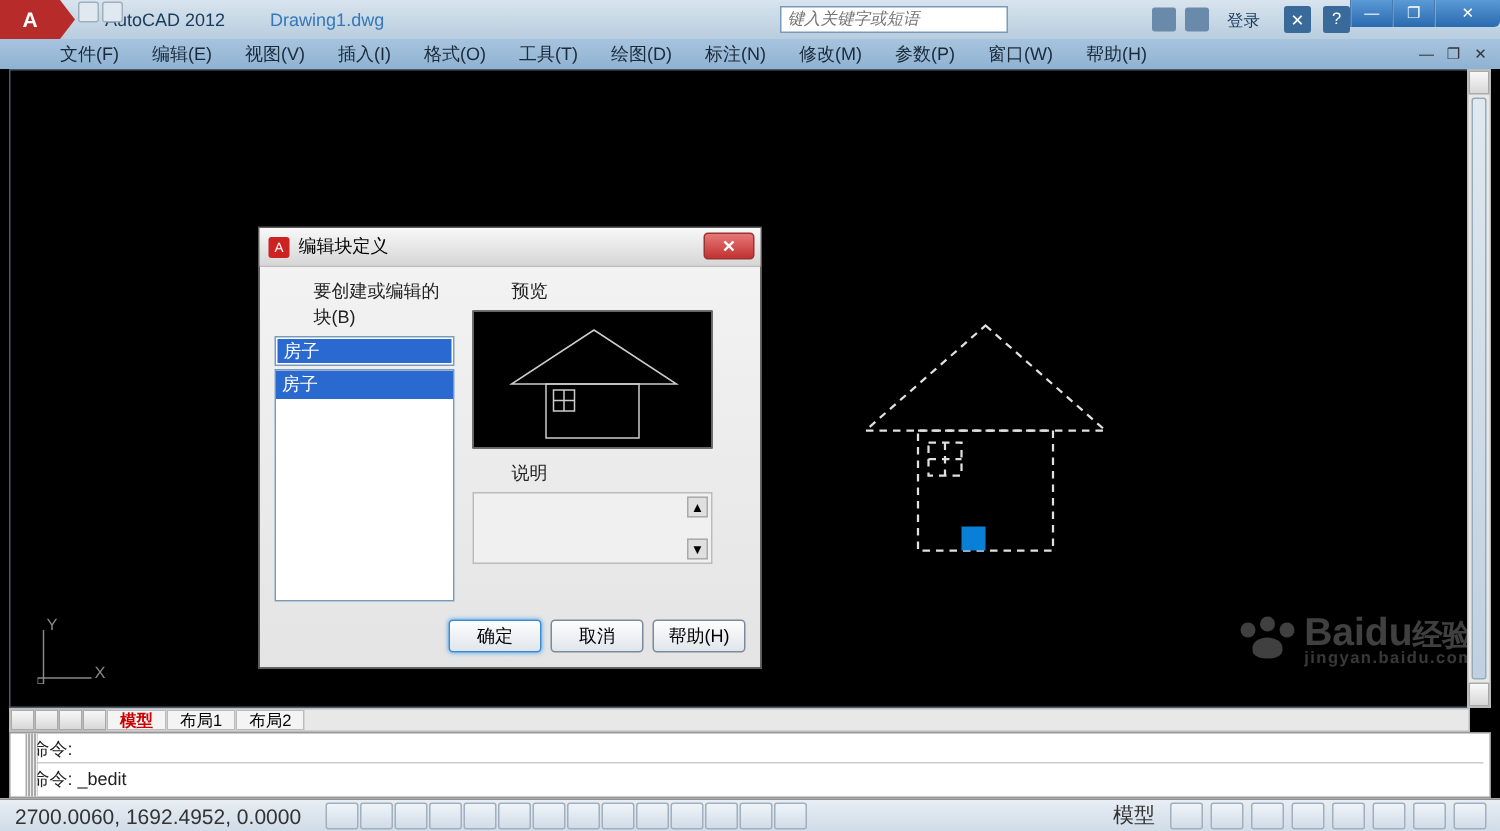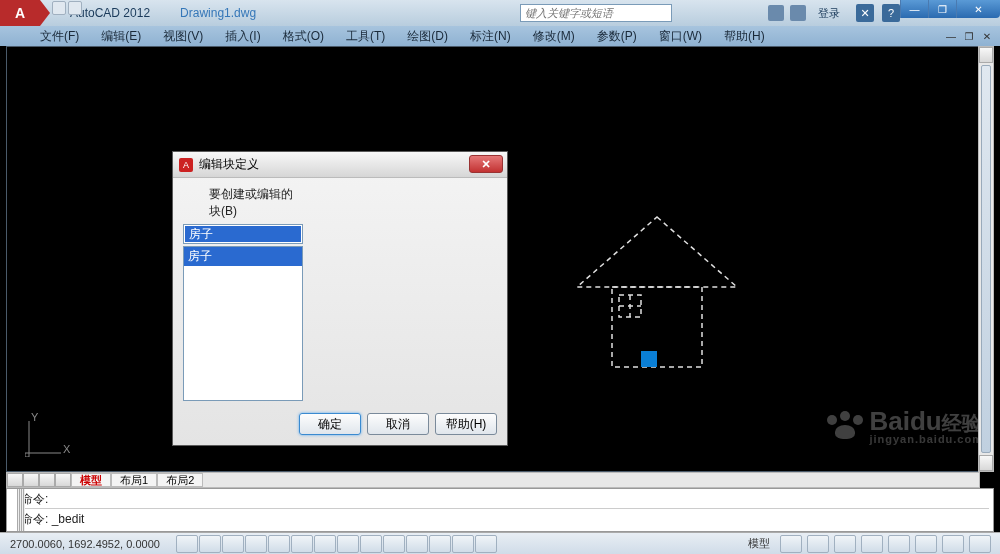--- a/index.html
+++ b/index.html
@@ -53,21 +53,21 @@
 .hscroll .tab { padding: 0 8px; font-size: 11px; height: 14px; background: #f4f4f4; border: 1px solid #bbb; display: flex; align-items: center; }
 .hscroll .tab.active { color: #c00; font-weight: bold; }
 
 
 .cmdline { position: absolute; left: 6px; right: 6px; bottom: 22px; height: 44px; background: #fff; border: 1px solid #999; font-size: 12px; padding: 2px 4px; display: flex; flex-direction: column; justify-content: flex-start; }
 .cmdline .handle { position: absolute; left: 0; top: 0; bottom: 0; width: 8px; background: repeating-linear-gradient(90deg,#aaa,#aaa 1px,#eee 1px,#eee 2px); }
 .cmdline div { margin-left: 10px; color: #222; }
 .cmd-last { border-top: 1px solid #ccc; flex: 1; display: flex; align-items: center; }
 
 
-.statusbar { position: absolute; left: 0; right: 0; bottom: 0; height: 22px; background: linear-gradient(#e8eef4, #d0dce8); border-top: 1px solid #aaa; display: flex; align-items: center; font-size: 11px; color: #333; justify-content: center; }
+.statusbar { position: absolute; left: 0; right: 0; bottom: 0; height: 22px; background: linear-gradient(#e8eef4, #d0dce8); border-top: 1px solid #aaa; display: flex; align-items: center; font-size: 14px; color: #333; justify-content: center; }
 .statusbar .coords { padding: 0 10px; }
 .statusbar .btns { display: flex; margin-left: 6px; }
 .statusbar .sbtn { width: 22px; height: 18px; background: linear-gradient(#f0f4f8,#d0dce8); border: 1px solid #a0b0c0; margin-right: 1px; border-radius: 2px; }
 .statusbar .right { margin-left: auto; display: flex; align-items: center; gap: 4px; padding-right: 8px; }
 .statusbar .txt { padding: 0 6px; }
 
 
 .dialog { position: absolute; left: 172px; top: 151px; width: 336px; background: linear-gradient(#f4f4f4, #e4e4e4); border: 1px solid #5a5a5a; box-shadow: 3px 3px 10px rgba(0,0,0,0.45); }
 .dialog-title { height: 26px; background: linear-gradient(#f8f8f8, #d6d6d6); display: flex; align-items: center; padding: 0 6px; font-size: 12px; border-bottom: 1px solid #bbb; position: relative; }
 .dialog-title .dlogo { width: 14px; height: 14px; background: #c22; border-radius: 2px; margin-right: 6px; font-size: 9px; color: #fff; display: flex; align-items: center; justify-content: center; }
@@ -248,20 +248,37 @@
     <div class="dlg-row">
       <div class="dlg-col1">
         <div class="dlg-label">要创建或编辑的块(B)</div>
         <div class="combo">
           <div class="sel">房子</div>
         </div>
         <div class="listbox">
           <div class="hl">房子</div>
         </div>
       </div>
+      <div class="dlg-col2">
+        <div class="dlg-label">预览</div>
+        <div class="preview">
+          <svg width="160" height="92">
+            <polygon points="80,12 135,48 25,48" stroke="#ccc" fill="none"></polygon>
+            <rect x="48" y="48" width="62" height="36" stroke="#ccc" fill="none"></rect>
+            <rect x="53" y="52" width="14" height="14" stroke="#ccc" fill="none"></rect>
+            <line x1="60" y1="52" x2="60" y2="66" stroke="#ccc"></line>
+            <line x1="53" y1="59" x2="67" y2="59" stroke="#ccc"></line>
+          </svg>
+        </div>
+        <div class="dlg-label" style="margin-top:8px">说明</div>
+        <div class="desc-box">
+          <div class="sarr" style="top:2px">▲</div>
+          <div class="sarr" style="bottom:2px">▼</div>
+        </div>
+      </div>
     </div>
     <div class="dlg-buttons">
       <button class="primary">确定</button>
       <button>取消</button>
       <button>帮助(H)</button>
     </div>
   </div>
 </div>
 
 </body></html>

